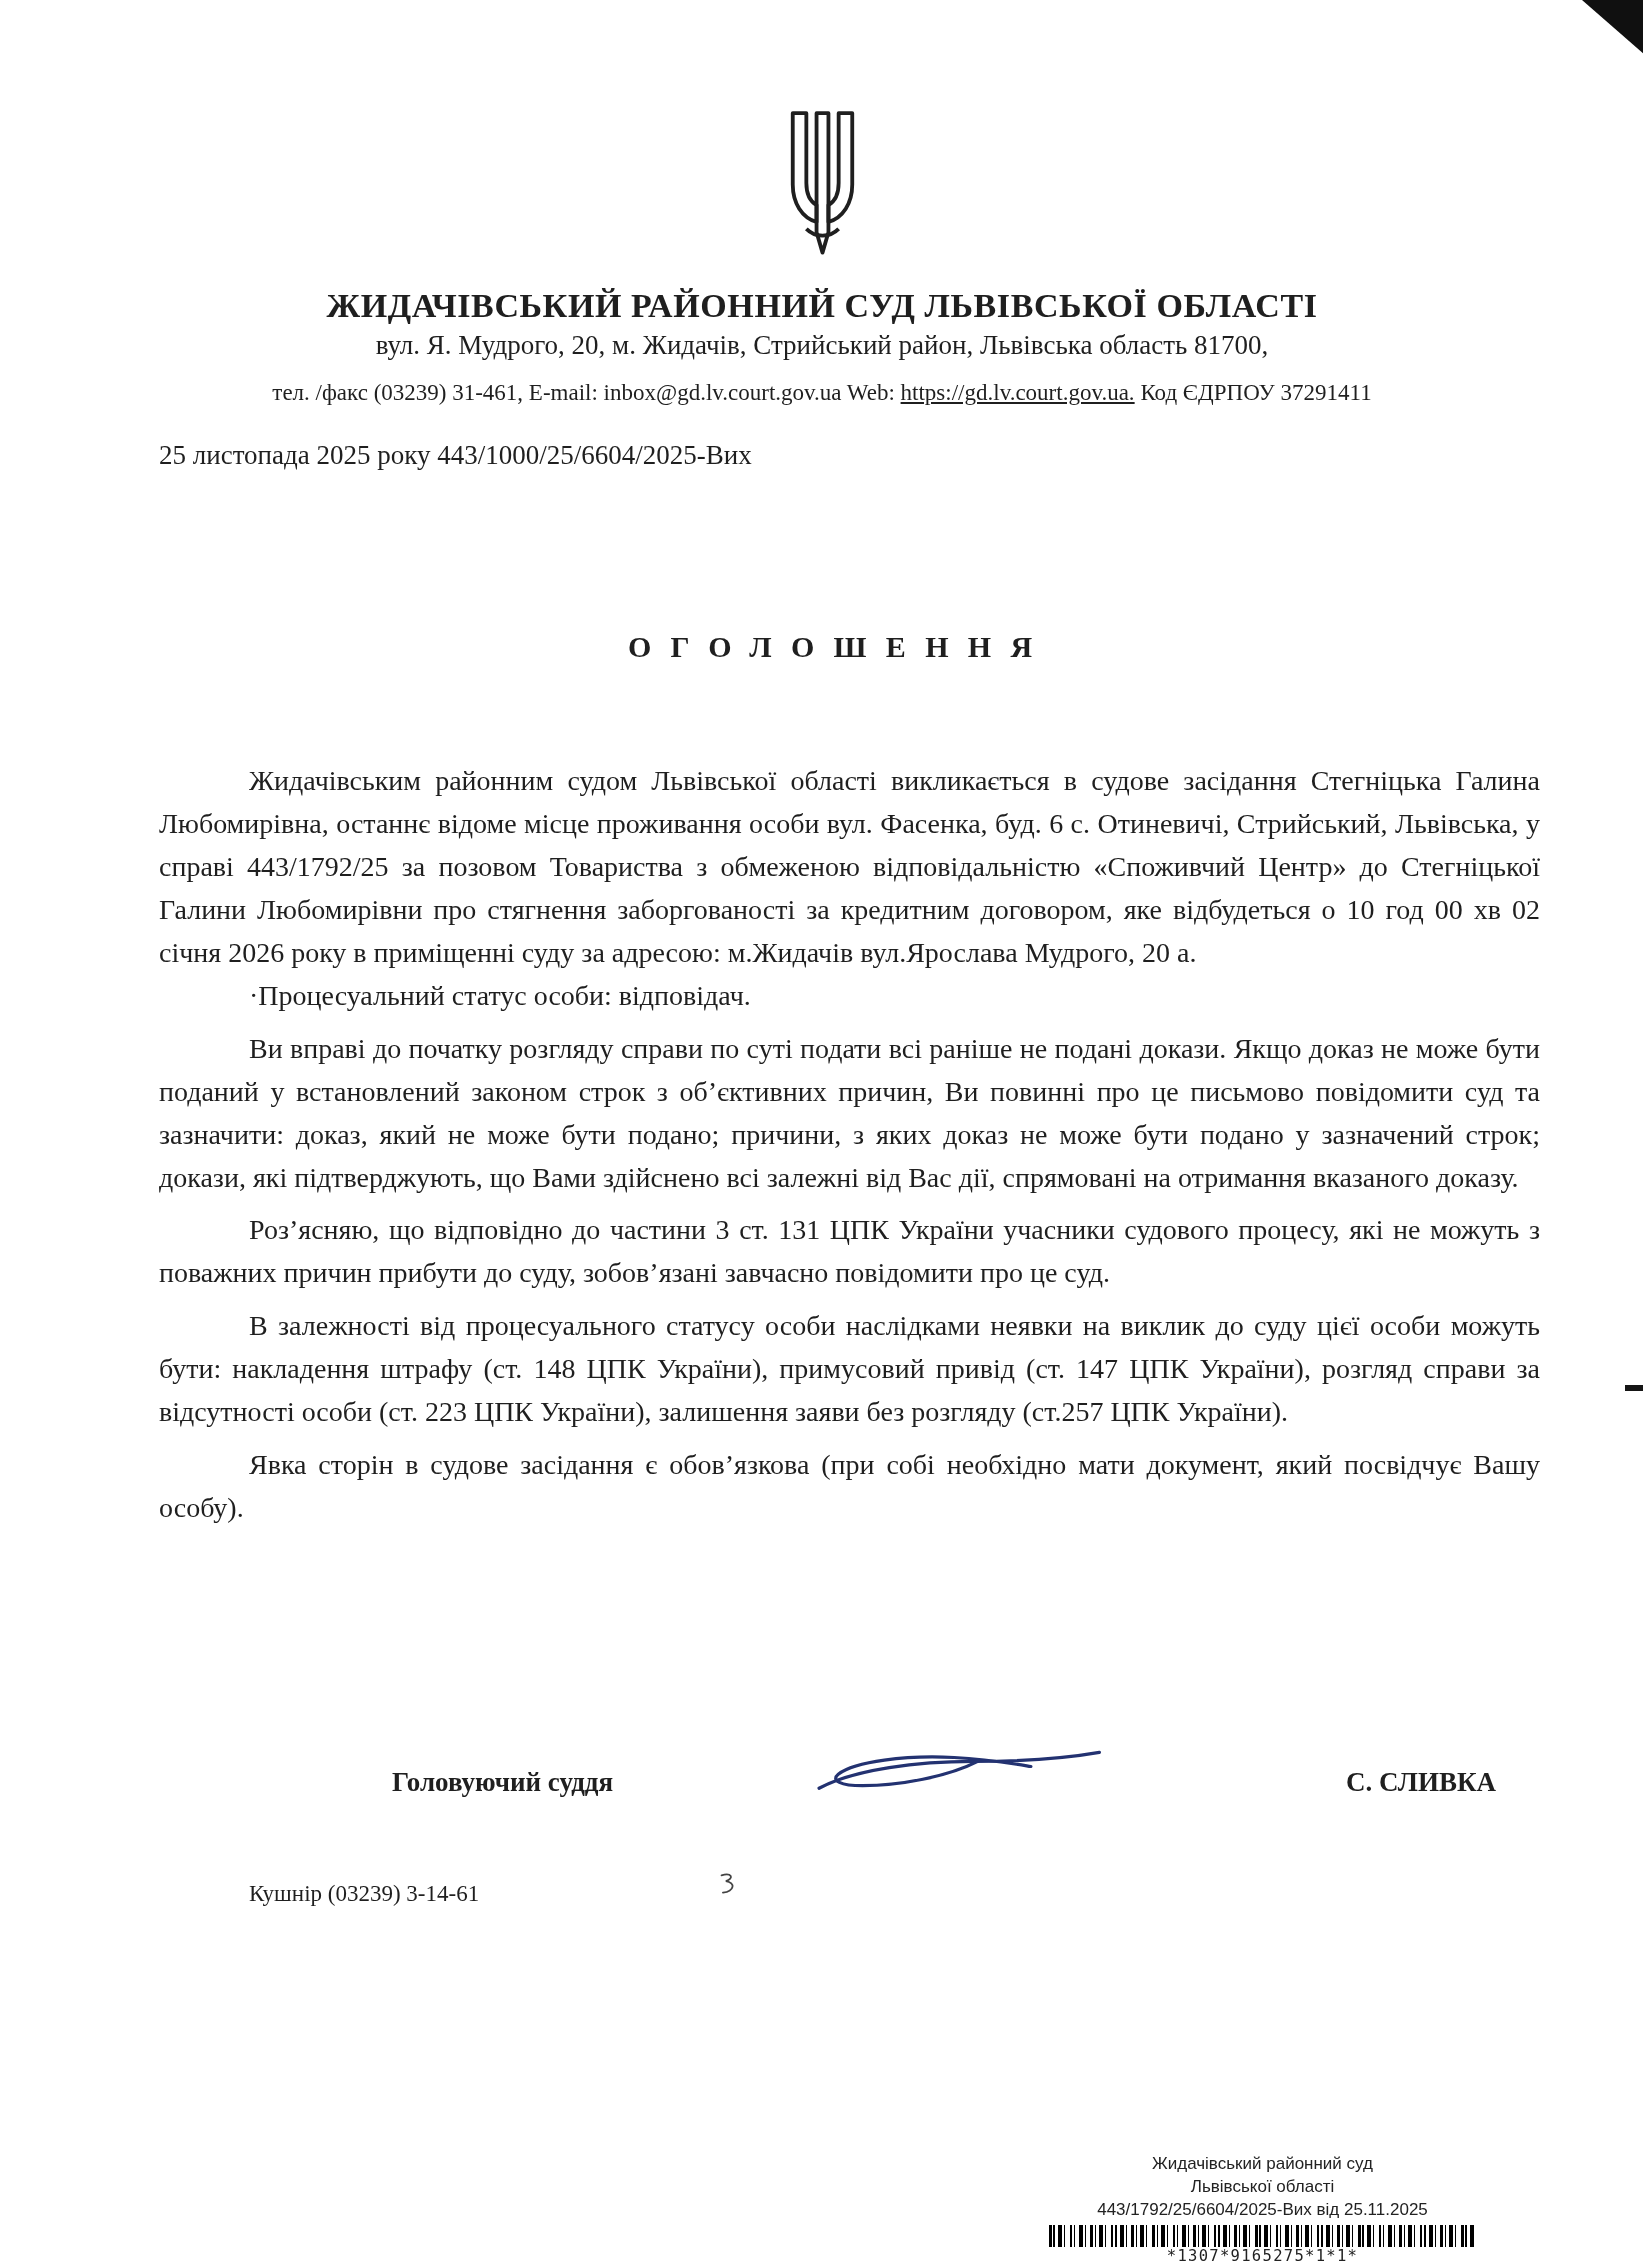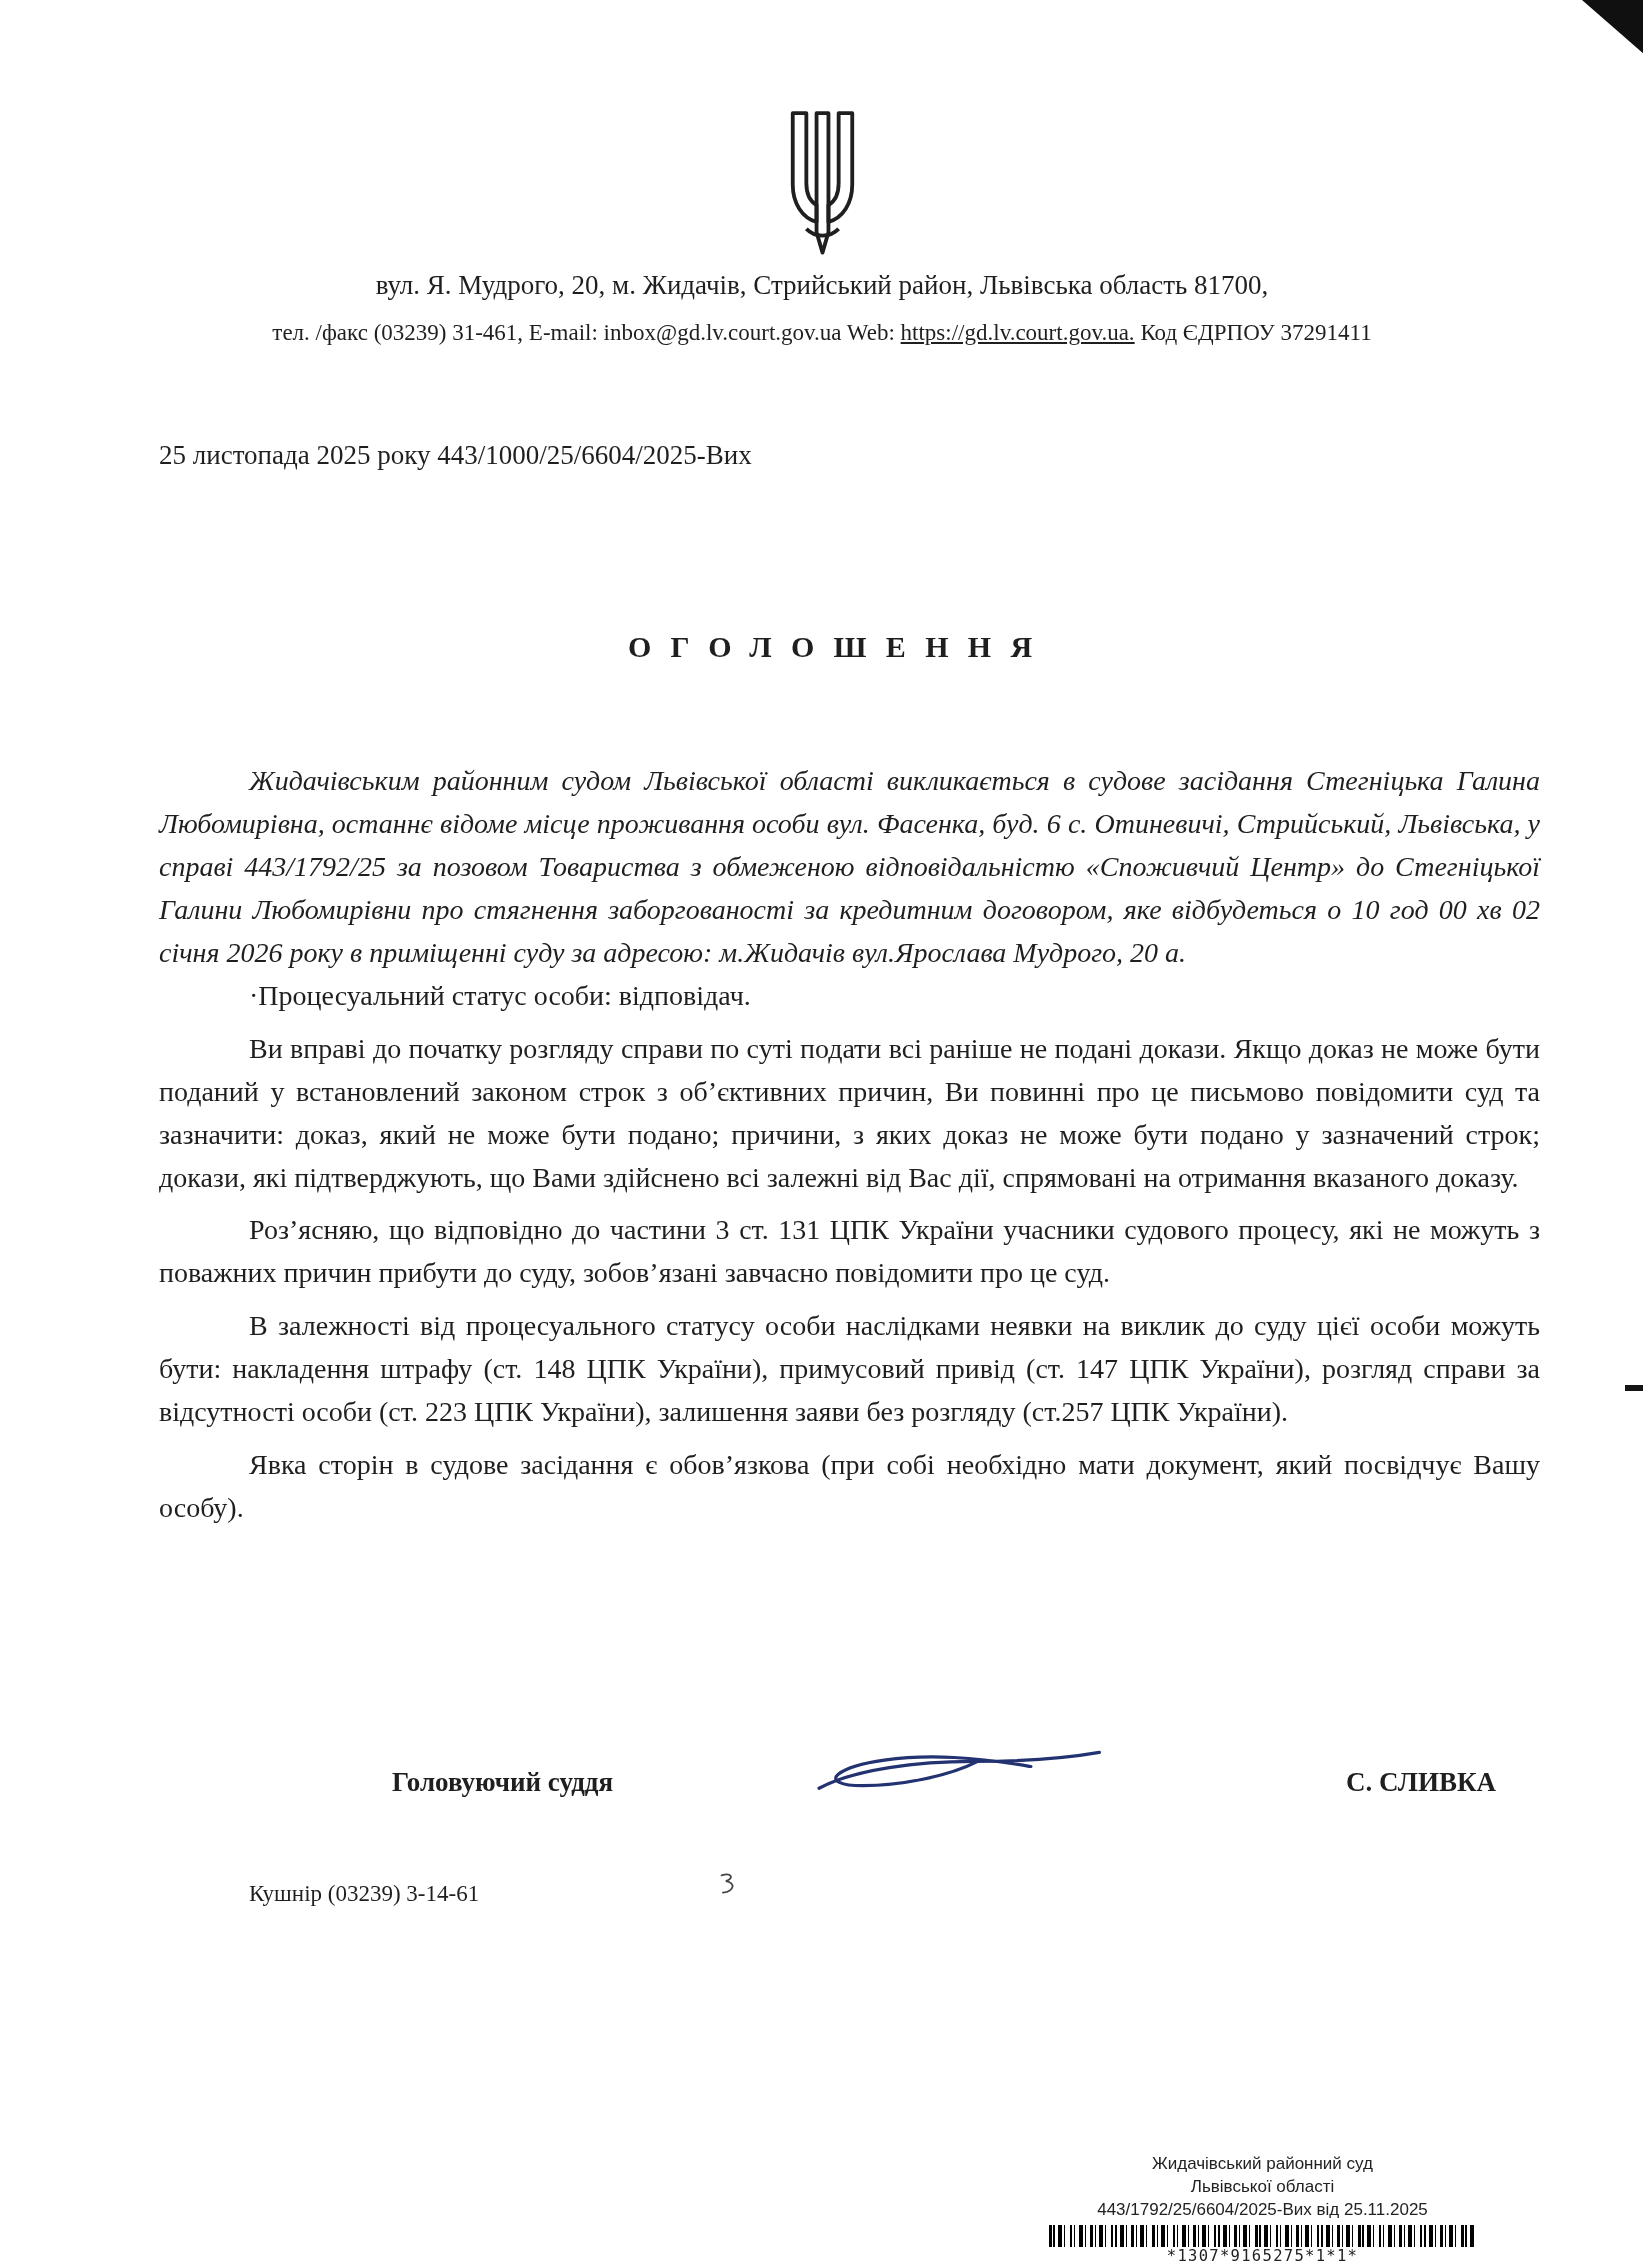--- a/index.html
+++ b/index.html
@@ -27,21 +27,21 @@
   .url{text-decoration:underline;}
 
   .ref-line{position:absolute;top:440px;left:159px;font-size:27px;}
 
   .doc-title{position:absolute;top:630px;left:0;right:0;text-align:center;
     font-size:30px;font-weight:bold;letter-spacing:19.3px;text-indent:19.3px;padding-left:16px;}
 
   .body-text{position:absolute;top:759px;left:159px;width:1381px;
     font-size:28px;line-height:43px;text-align:justify;}
   .body-text p{margin:0 0 9.7px;text-indent:90px;}
-  .body-text p:first-child{margin-bottom:0;font-style:italic;}
+  .body-text p:first-child{margin-bottom:0;}
 
   .sig-role{position:absolute;left:348px;top:1767px;font-size:27px;font-weight:bold;margin-left:44px;}
   .sig-name{position:absolute;left:1346px;top:1767px;font-size:27px;font-weight:bold;}
   .sig-stroke{position:absolute;left:809px;top:1746px;width:303px;height:64px;}
   .sig-stroke svg{width:100%;height:100%;display:block;}
 
   .pen-mark{position:absolute;left:717px;top:1871px;width:22px;height:26px;}
   .pen-mark svg{width:100%;height:100%;display:block;}
   .clerk{position:absolute;left:249px;top:1881px;font-size:23px;}
 
@@ -69,20 +69,21 @@
     <div class="emblem">
       <svg viewBox="0 0 100 188" xmlns="http://www.w3.org/2000/svg">
         <g fill="none" stroke="var(--color-ink,#222222)" stroke-width="4.5" stroke-linejoin="round">
           <path d="M15,6 H31 V88 C31,102 36,110 43,114 L43,134 C26,129 15,112 15,90 Z"></path>
           <path d="M85,6 H69 V88 C69,102 64,110 57,114 L57,134 C74,129 85,112 85,90 Z"></path>
           <path d="M43,6 H57 V146 L50,170 L43,146 Z"></path>
           <path d="M31,142 C36,147 42,150 50,150 C58,150 64,147 69,142"></path>
         </g>
       </svg>
     </div>
+    <h1 class="court-name">ЖИДАЧІВСЬКИЙ РАЙОННИЙ СУД ЛЬВІВСЬКОЇ ОБЛАСТІ</h1>
     <div class="addr">вул. Я. Мудрого, 20, м. Жидачів, Стрийський район, Львівська область  81700,</div>
     <div class="contact"><span>тел. /факс (03239) 31-461, E-mail: inbox@gd.lv.court.gov.ua Web: </span><span class="url">https://gd.lv.court.gov.ua.</span><span> Код ЄДРПОУ 37291411</span></div>
   </header>
 
   <div class="ref-line">25 листопада 2025 року 443/1000/25/6604/2025-Вих</div>
 
   <div class="doc-title">ОГОЛОШЕННЯ</div>
 
   <main class="body-text">
     <p>Жидачівським районним судом Львівської області викликається в  судове засідання Стегніцька Галина Любомирівна, останнє відоме місце проживання особи вул. Фасенка, буд. 6 с. Отиневичі, Стрийський, Львівська, у справі 443/1792/25 за позовом Товариства з обмеженою відповідальністю «Споживчий Центр» до Стегніцької Галини Любомирівни про стягнення заборгованості за кредитним договором, яке відбудеться о 10 год 00 хв 02 січня 2026 року в приміщенні суду за адресою: м.Жидачів вул.Ярослава Мудрого, 20 а.</p>

